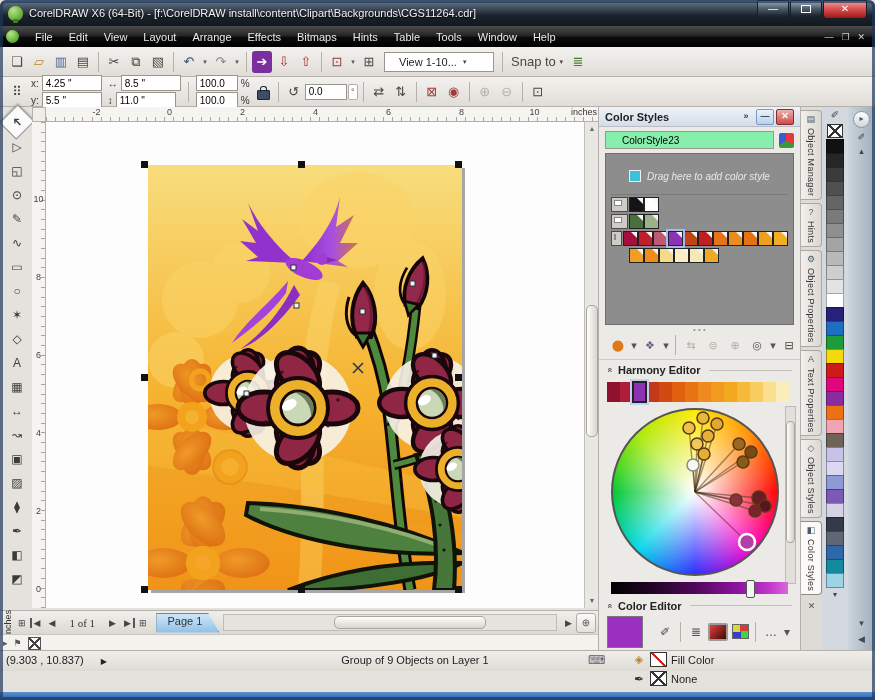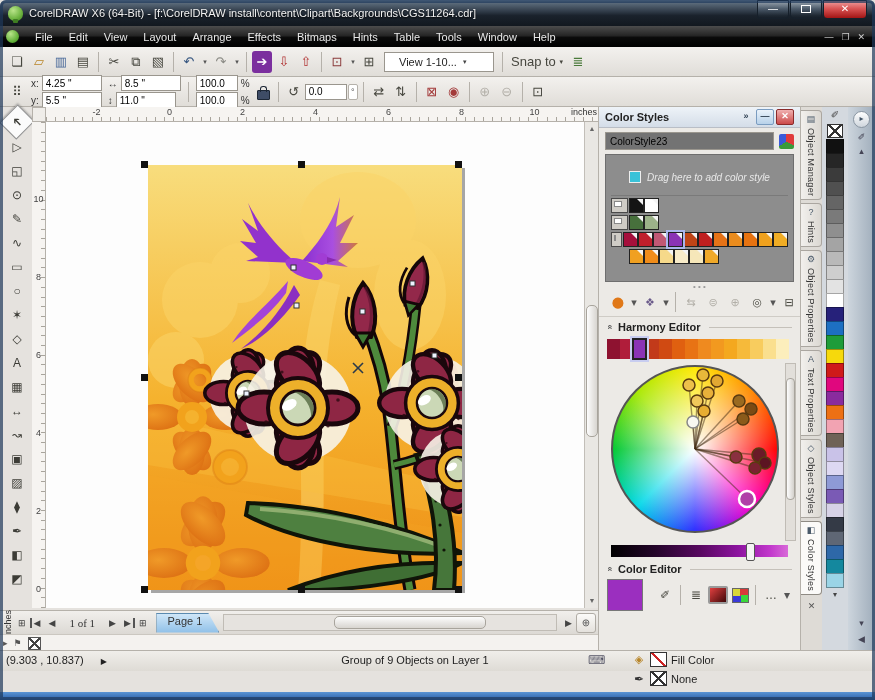--- a/index.html
+++ b/index.html
@@ -77,23 +77,23 @@
     linear-gradient(-45deg,transparent 44%,#444 44% 56%,transparent 56%),#fff;margin:0 3px;}
 
   
   .docker{position:absolute;left:598px;top:0;width:202px;height:543px;background:#eceae6;border-left:1px solid #b5b1aa;box-sizing:border-box;display:flex;flex-direction:column;}
   .dhead{height:20px;background:linear-gradient(#eef3f8,#d4dde8);border-bottom:1px solid #b9bec6;display:flex;align-items:center;padding:0 6px;font-weight:bold;font-size:11px;color:#222;}
   .dhead .sp{flex:1;}
   .dbtn{width:16px;height:14px;margin-left:2px;font-size:9px;line-height:13px;text-align:center;border-radius:2px;color:#345;}
   .dbtn.bmin{background:linear-gradient(#eaf2fa,#b8d2ea);border:1px solid #7a9cc0;}
   .dbtn.bclose{background:linear-gradient(#f0b0b0,#cc4a4a);border:1px solid #8a2a2a;color:#fff;}
   .drow{display:flex;align-items:center;padding:4px 6px 2px;}
-  .dinput{flex:1;height:16px;background:#737373;border:1px solid #9a968e;font-size:10px;padding:0 4px;font-family:"Liberation Sans",sans-serif;}
+  .dinput{flex:1;height:16px;background:#86efac;border:1px solid #9a968e;font-size:10px;padding:0 16px;font-family:"Liberation Sans",sans-serif;}
   .harmico{width:15px;height:15px;margin-left:5px;border-radius:2px;background:conic-gradient(#e03a3a 0 33%,#3a9a3a 33% 66%,#3a5ad8 66%);}
-  .gpanel{margin:2px 6px;background:#8d8d8d;border:1px solid #6e6e6e;flex:none;height:128px;padding:6px 5px;box-sizing:border-box;}
+  .gpanel{margin:2px 6px;background:#8d8d8d;border:1px solid #6e6e6e;flex:none;height:172px;padding:6px 5px;box-sizing:border-box;}
   .draghint{display:flex;align-items:center;justify-content:center;gap:6px;color:#e8e8e8;font-style:italic;font-size:10px;padding:10px 0 12px;border-bottom:1px solid #7a7a7a;}
   .dragico{width:10px;height:10px;background:#39c2d8;border:1px solid #eee;}
   .swrow{display:flex;margin-top:2px;}
   .foldcell{width:17px;height:15px;background:#cfccc6;border:1px solid #4a4a4a;position:relative;margin-right:1px;box-sizing:border-box;}
   .foldcell::after{content:'';position:absolute;inset:2px 5px 5px 2px;background:#fff;border:1px solid #888;}
   .csw{width:15px;height:15px;border:1px solid #222;box-sizing:border-box;position:relative;}
   .csw::after{content:'';position:absolute;top:0;right:0;border-style:solid;border-width:0 6px 6px 0;border-color:transparent #f4f4f4 transparent transparent;}
   .csw.sel{outline:2px solid #aab6ec;outline-offset:0;z-index:2;}
   .r4{margin-left:18px;}
   .gripdots{text-align:center;color:#9a9a9a;font-size:8px;line-height:6px;}

